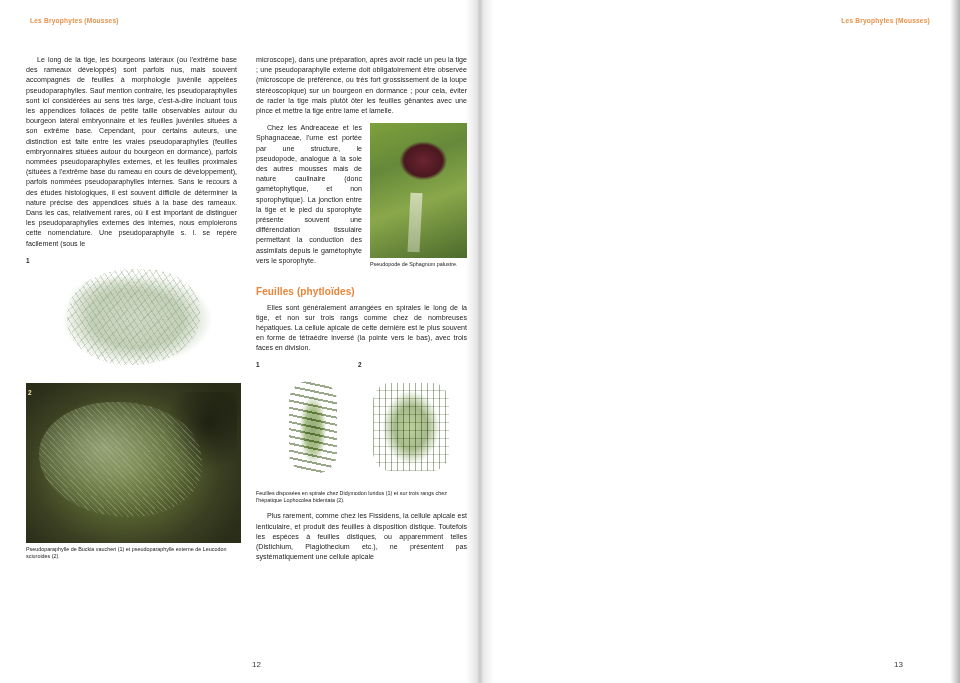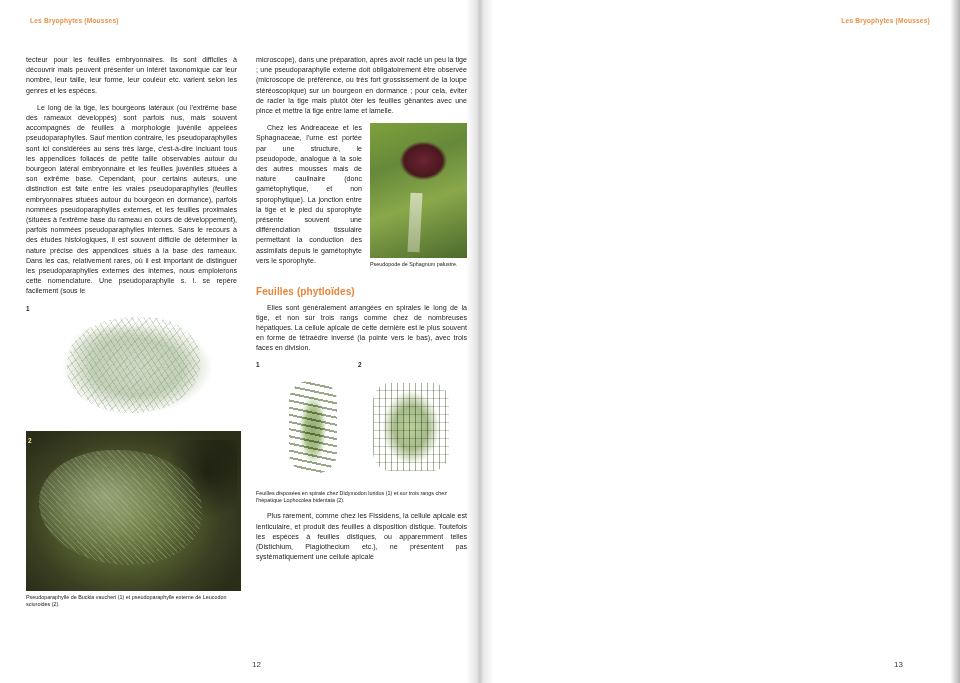--- a/index.html
+++ b/index.html
@@ -187,21 +187,20 @@
 </head>
 <body>
 
 <div id="spread">
 
   <div class="page" id="page-left">
 
     <div class="running-head" id="head-left">Les Bryophytes (Mousses)</div>
 
     <div class="col" id="col1">
-      <p class="body noindent">tecteur pour les feuilles embryonnaires. Ils sont difficiles à découvrir mais peuvent présenter un intérêt taxonomique car leur nombre, leur taille, leur forme, leur couleur etc. varient selon les genres et les espèces.</p>
       <p class="body">Le long de la tige, les bourgeons latéraux (ou l'extrême base des rameaux développés) sont parfois nus, mais souvent accompagnés de feuilles à morphologie juvénile appelées pseudoparaphylles. Sauf mention contraire, les pseudoparaphylles sont ici considérées au sens très large, c'est-à-dire incluant tous les appendices foliacés de petite taille observables autour du bourgeon latéral embryonnaire et les feuilles juvéniles situées à son extrême base. Cependant, pour certains auteurs, une distinction est faite entre les vraies pseudoparaphylles (feuilles embryonnaires situées autour du bourgeon en dormance), parfois nommées pseudoparaphylles externes, et les feuilles proximales (situées à l'extrême base du rameau en cours de développement), parfois nommées pseudoparaphylles internes. Sans le recours à des études histologiques, il est souvent difficile de déterminer la nature précise des appendices situés à la base des rameaux. Dans les cas, relativement rares, où il est important de distinguer les pseudoparaphylles externes des internes, nous emploierons cette nomenclature. Une pseudoparaphylle s. l. se repère facilement (sous le</p>
 
       <div class="fig">
         <span class="fignum" style="left:0px; top:0px;">1</span>
         <div class="photo ph-pseudo1"></div>
       </div>
 
       <div class="fig">
         <span class="fignum" style="left:2px; top:6px; color:#ffe9b0; z-index:6;">2</span>
         <div class="photo ph-pseudo2"></div>

